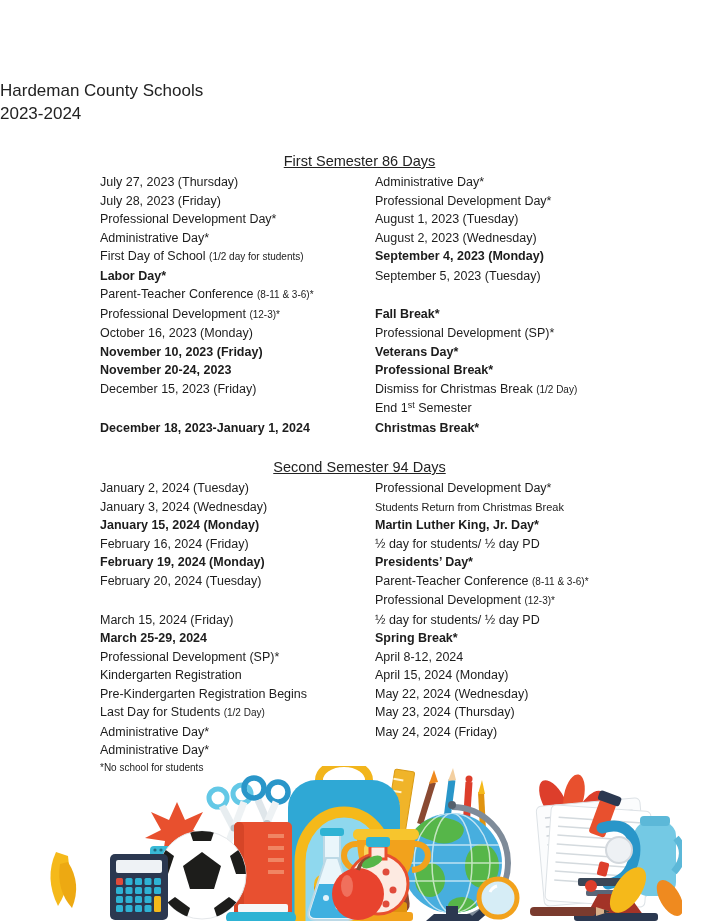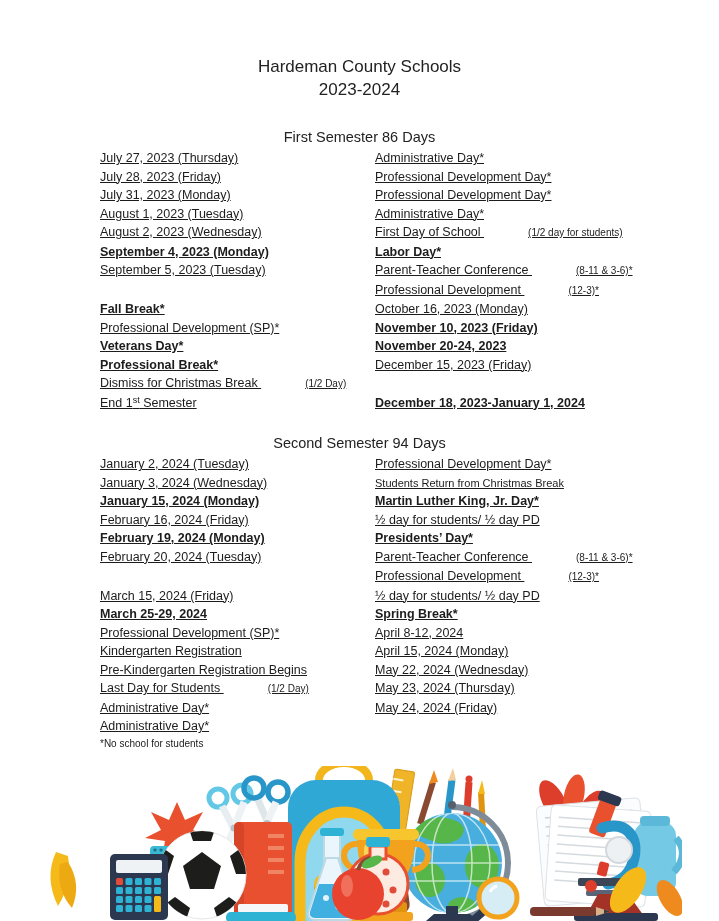--- a/index.html
+++ b/index.html
@@ -1,30 +1,30 @@
 <!DOCTYPE html>
 <html><head>
 <meta charset="utf-8">
 <style>
   html,body{margin:0;padding:0;}
   body{
     width:719px;height:921px;background:#ffffff;position:relative;overflow:hidden;
     font-family:"Liberation Sans", sans-serif;color:#1e1e1e;
   }
-  .title{ text-align:center; font-size:17px; line-height:23px; margin-top:55px; color:#222; }
-  .hd{ text-align:center; font-size:14.5px; line-height:20px; margin-top:26px; color:#222;}
+  .title{ font-size:17px; line-height:23px; margin-top:79px; color:#222; }
+  .hd{ text-align:center; font-size:14.5px; line-height:20px; text-decoration:underline; margin-top:26px; color:#222;}
   .sem2 .hd{ margin-top:20px; }
   .tbl{
     display:grid; grid-template-columns:275px auto;
     margin:2px 20px 0 100px;
-    font-size:12.5px; line-height:18.5px; color:#1c1c1c;text-decoration:underline;
+    font-size:12.5px; line-height:18.5px; color:#1c1c1c;
   }
   .c{ white-space:nowrap; }
   .b{ font-weight:bold; }
-  .small{ font-size:10px;margin-left:44px; }
+  .small{ font-size:10px; }
   .mid{ font-size:11px;text-align:right; }
   .sup{ font-size:9px; position:relative; top:-4px; }
   .footnote{ margin:1px 0 0 100px; font-size:10px; line-height:14px; color:#1c1c1c; }
   .art{ position:absolute; left:42px; bottom:0; width:640px; height:155px; }
 </style>
 </head>
 <body>
 
 <div>
 
@@ -33,21 +33,20 @@
     <div>2023-2024</div>
   </div>
 
   <div class="sem sem1">
     <div class="hd">First Semester 86 Days</div>
     <div class="tbl">
         <div class="c date">July 27, 2023 (Thursday)</div>
         <div class="c event"><span>Administrative Day*</span></div>
         <div class="c date">July 28, 2023 (Friday)</div>
         <div class="c event"><span>Professional Development Day*</span></div>
-        <div class="c date">July 31, 2023 (Monday)</div>
         <div class="c event"><span>Professional Development Day*</span></div>
         <div class="c date">August 1, 2023 (Tuesday)</div>
         <div class="c event"><span>Administrative Day*</span></div>
         <div class="c date">August 2, 2023 (Wednesday)</div>
         <div class="c event"><span>First Day of School </span><span class="small">(1/2 day for students)</span></div>
         <div class="c date b">September 4, 2023 (Monday)</div>
         <div class="c event b"><span>Labor Day*</span></div>
         <div class="c date">September 5, 2023 (Tuesday)</div>
         <div class="c event"><span>Parent-Teacher Conference </span><span class="small">(8-11 &amp; 3-6)*</span></div>
         <div class="c date"></div>
@@ -57,20 +56,21 @@
         <div class="c event"><span>Professional Development (SP)*</span></div>
         <div class="c date b">November 10, 2023 (Friday)</div>
         <div class="c event b"><span>Veterans Day*</span></div>
         <div class="c date b">November 20-24, 2023</div>
         <div class="c event b"><span>Professional Break*</span></div>
         <div class="c date">December 15, 2023 (Friday)</div>
         <div class="c event"><span>Dismiss for Christmas Break </span><span class="small">(1/2 Day)</span></div>
         <div class="c date"></div>
         <div class="c event"><span>End 1</span><span class="sup">st</span><span> Semester</span></div>
         <div class="c date b">December 18, 2023-January 1, 2024</div>
+        <div class="c event b"><span>Christmas Break*</span></div>
       </div>
   </div>
 
   <div class="sem sem2">
     <div class="hd">Second Semester 94 Days</div>
     <div class="tbl">
         <div class="c date">January 2, 2024 (Tuesday)</div>
         <div class="c event"><span>Professional Development Day*</span></div>
         <div class="c date">January 3, 2024 (Wednesday)</div>
         <div class="c event"><span class="mid">Students Return from Christmas Break</span></div>

